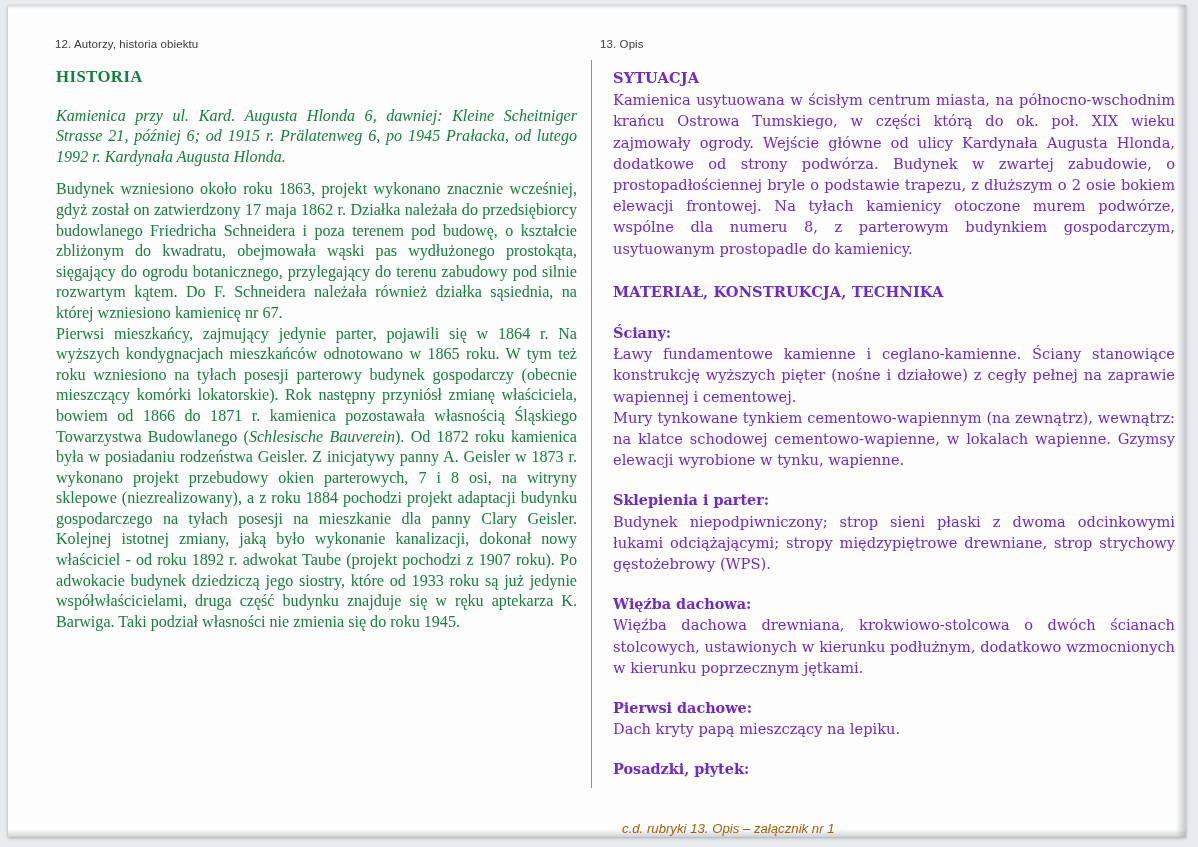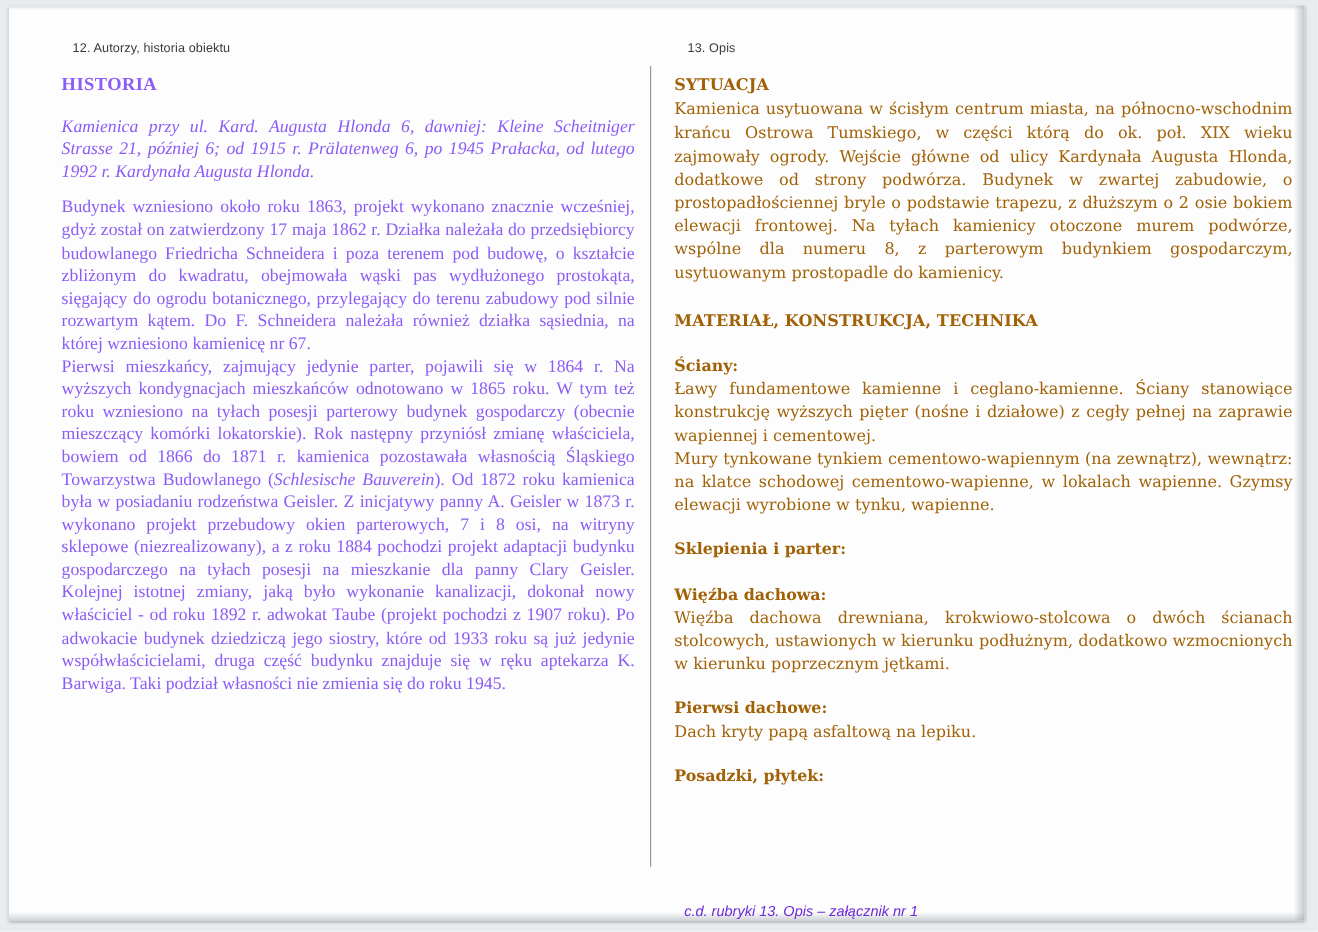--- a/index.html
+++ b/index.html
@@ -56,22 +56,22 @@
 
   
   .col-header {
     position: absolute;
     font-family: "Liberation Sans", sans-serif;
     font-size: 11.5px;
     color: #3a3a3a;
     letter-spacing: 0.1px;
     white-space: nowrap;
   }
-  #header-left  { left: 58px;  top: 33px; }
-  #header-right { left: 617px; top: 33px; }
+  #header-left  { left: 47px;  top: 33px; }
+  #header-right { left: 592px; top: 33px; }
 
   
   #divider {
     position: absolute;
     left: 583px;
     top: 55px;
     width: 1px;
     height: 728px;
     background: #8d9196;
   }
@@ -82,30 +82,30 @@
     top: 62px;
   }
   #col-left  { left: 48px;  width: 521px; }
   #col-right { left: 605px; width: 562px; }
 
   
   #col-left {
     font-family: "Liberation Serif", serif;
     font-size: 16.1px;
     line-height: 20.6px;
-    color: #8b5cf6;
+    color: #15803d;
     text-align: justify;
     text-justify: inter-word;
   }
   
   #col-right {
     font-family: "DejaVu Serif", serif;
     font-size: 14.6px;
     line-height: 21.2px;
-    color: #a16207;
+    color: #6d28d9;
     text-align: justify;
     text-justify: inter-word;
   }
 
   h1.section-title {
     font-family: "Liberation Serif", serif;
     font-size: 16.8px;
     font-weight: bold;
     margin: 0 0 18px 0;
     letter-spacing: 0.4px;
@@ -141,21 +141,21 @@
   p.para:last-child { text-align: justify; }
 
   
   #footer-note {
     position: absolute;
     left: 614px;
     top: 816px;
     font-family: "Liberation Sans", sans-serif;
     font-style: italic;
     font-size: 13.2px;
-    color: #6d28d9;
+    color: #a16207;
     white-space: nowrap;
   }
 </style>
 </head>
 <body>
 
 <div id="page">
 
   <div id="scan-edge-top"></div>
   <div id="scan-edge-right"></div>
@@ -192,30 +192,31 @@
 
     <div class="gap-md"></div>
 
     <h3 class="sub-title">Ściany:</h3>
     <p class="para">Ławy fundamentowe kamienne i ceglano-kamienne. Ściany stanowiące konstrukcję wyższych pięter (nośne i działowe) z cegły pełnej na zaprawie wapiennej i cementowej.</p>
     <p class="para">Mury tynkowane tynkiem cementowo-wapiennym (na zewnątrz), wewnątrz: na klatce schodowej cementowo-wapienne, w lokalach wapienne. Gzymsy elewacji wyrobione w tynku, wapienne.</p>
 
     <div class="gap-md"></div>
 
     <h3 class="sub-title">Sklepienia i parter:</h3>
+    <p class="para">Budynek niepodpiwniczony; strop sieni płaski z dwoma odcinkowymi łukami odciążającymi; stropy międzypiętrowe drewniane, strop strychowy gęstożebrowy (WPS).</p>
 
     <div class="gap-md"></div>
 
     <h3 class="sub-title">Więźba dachowa:</h3>
     <p class="para">Więźba dachowa drewniana, krokwiowo-stolcowa o dwóch ścianach stolcowych, ustawionych w kierunku podłużnym, dodatkowo wzmocnionych w kierunku poprzecznym jętkami.</p>
 
     <div class="gap-md"></div>
 
     <h3 class="sub-title">Pierwsi dachowe:</h3>
-    <p class="para">Dach kryty papą asfaltową na lepiku.</p>
+    <p class="para">Dach kryty papą mieszczący na lepiku.</p>
 
     <div class="gap-md"></div>
 
     <h3 class="sub-title">Posadzki, płytek:</h3>
 
   </div>
 
   <div id="footer-note">c.d. rubryki 13. Opis – załącznik nr 1</div>
 
 </div>

